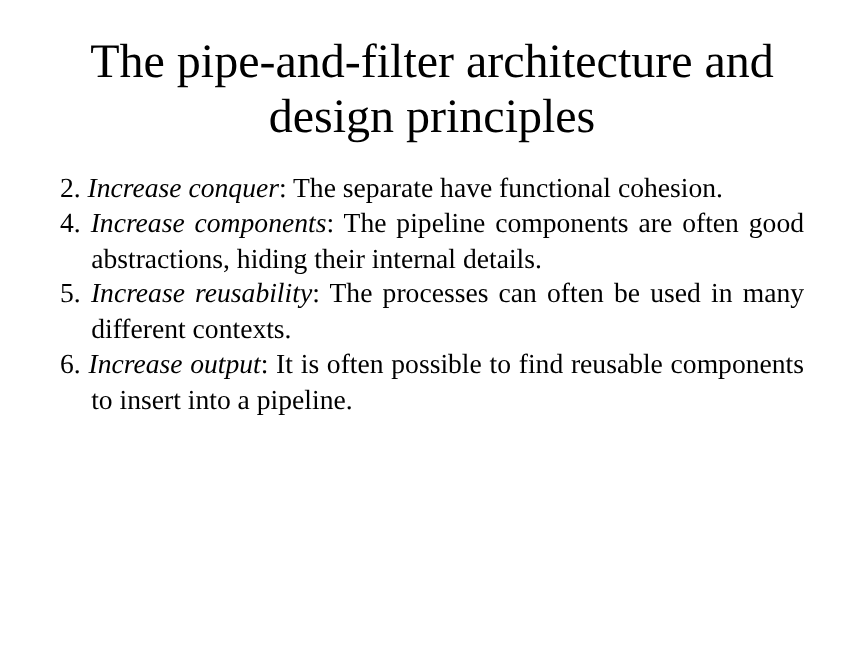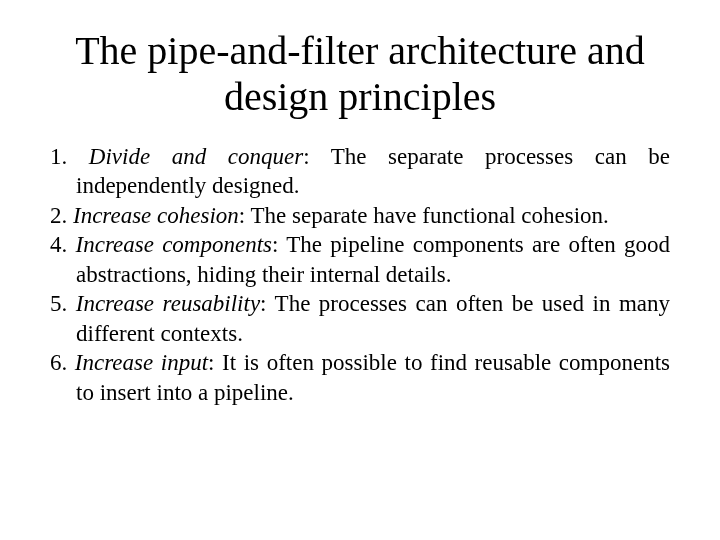--- a/index.html
+++ b/index.html
@@ -38,40 +38,36 @@
     font-style: italic;
   }
 </style>
 </head>
 <body>
 
 <div class="slide">
   <h1 class="title">The pipe-and-filter architecture and design principles</h1>
   <div class="list">
 
-    <p class="item">
-      <span>1.</span>
-      <span class="principle">Divide and conquer</span><span>: The separate processes can be independently designed.</span>
-    </p>
 
     <p class="item">
       <span>2.</span>
-      <span class="principle">Increase cohesion</span><span>: The separate have functional cohesion.</span>
+      <span class="principle">Increase conquer</span><span>: The separate have functional cohesion.</span>
     </p>
 
 
     <p class="item">
       <span>4.</span>
       <span class="principle">Increase components</span><span>: The pipeline components are often good abstractions, hiding their internal details.</span>
     </p>
 
     <p class="item">
       <span>5.</span>
       <span class="principle">Increase reusability</span><span>: The processes can often be used in many different contexts.</span>
     </p>
 
     <p class="item">
       <span>6.</span>
-      <span class="principle">Increase input</span><span>: It is often possible to find reusable components to insert into a pipeline.</span>
+      <span class="principle">Increase output</span><span>: It is often possible to find reusable components to insert into a pipeline.</span>
     </p>
 
   </div>
 </div>
 
 </body></html>

